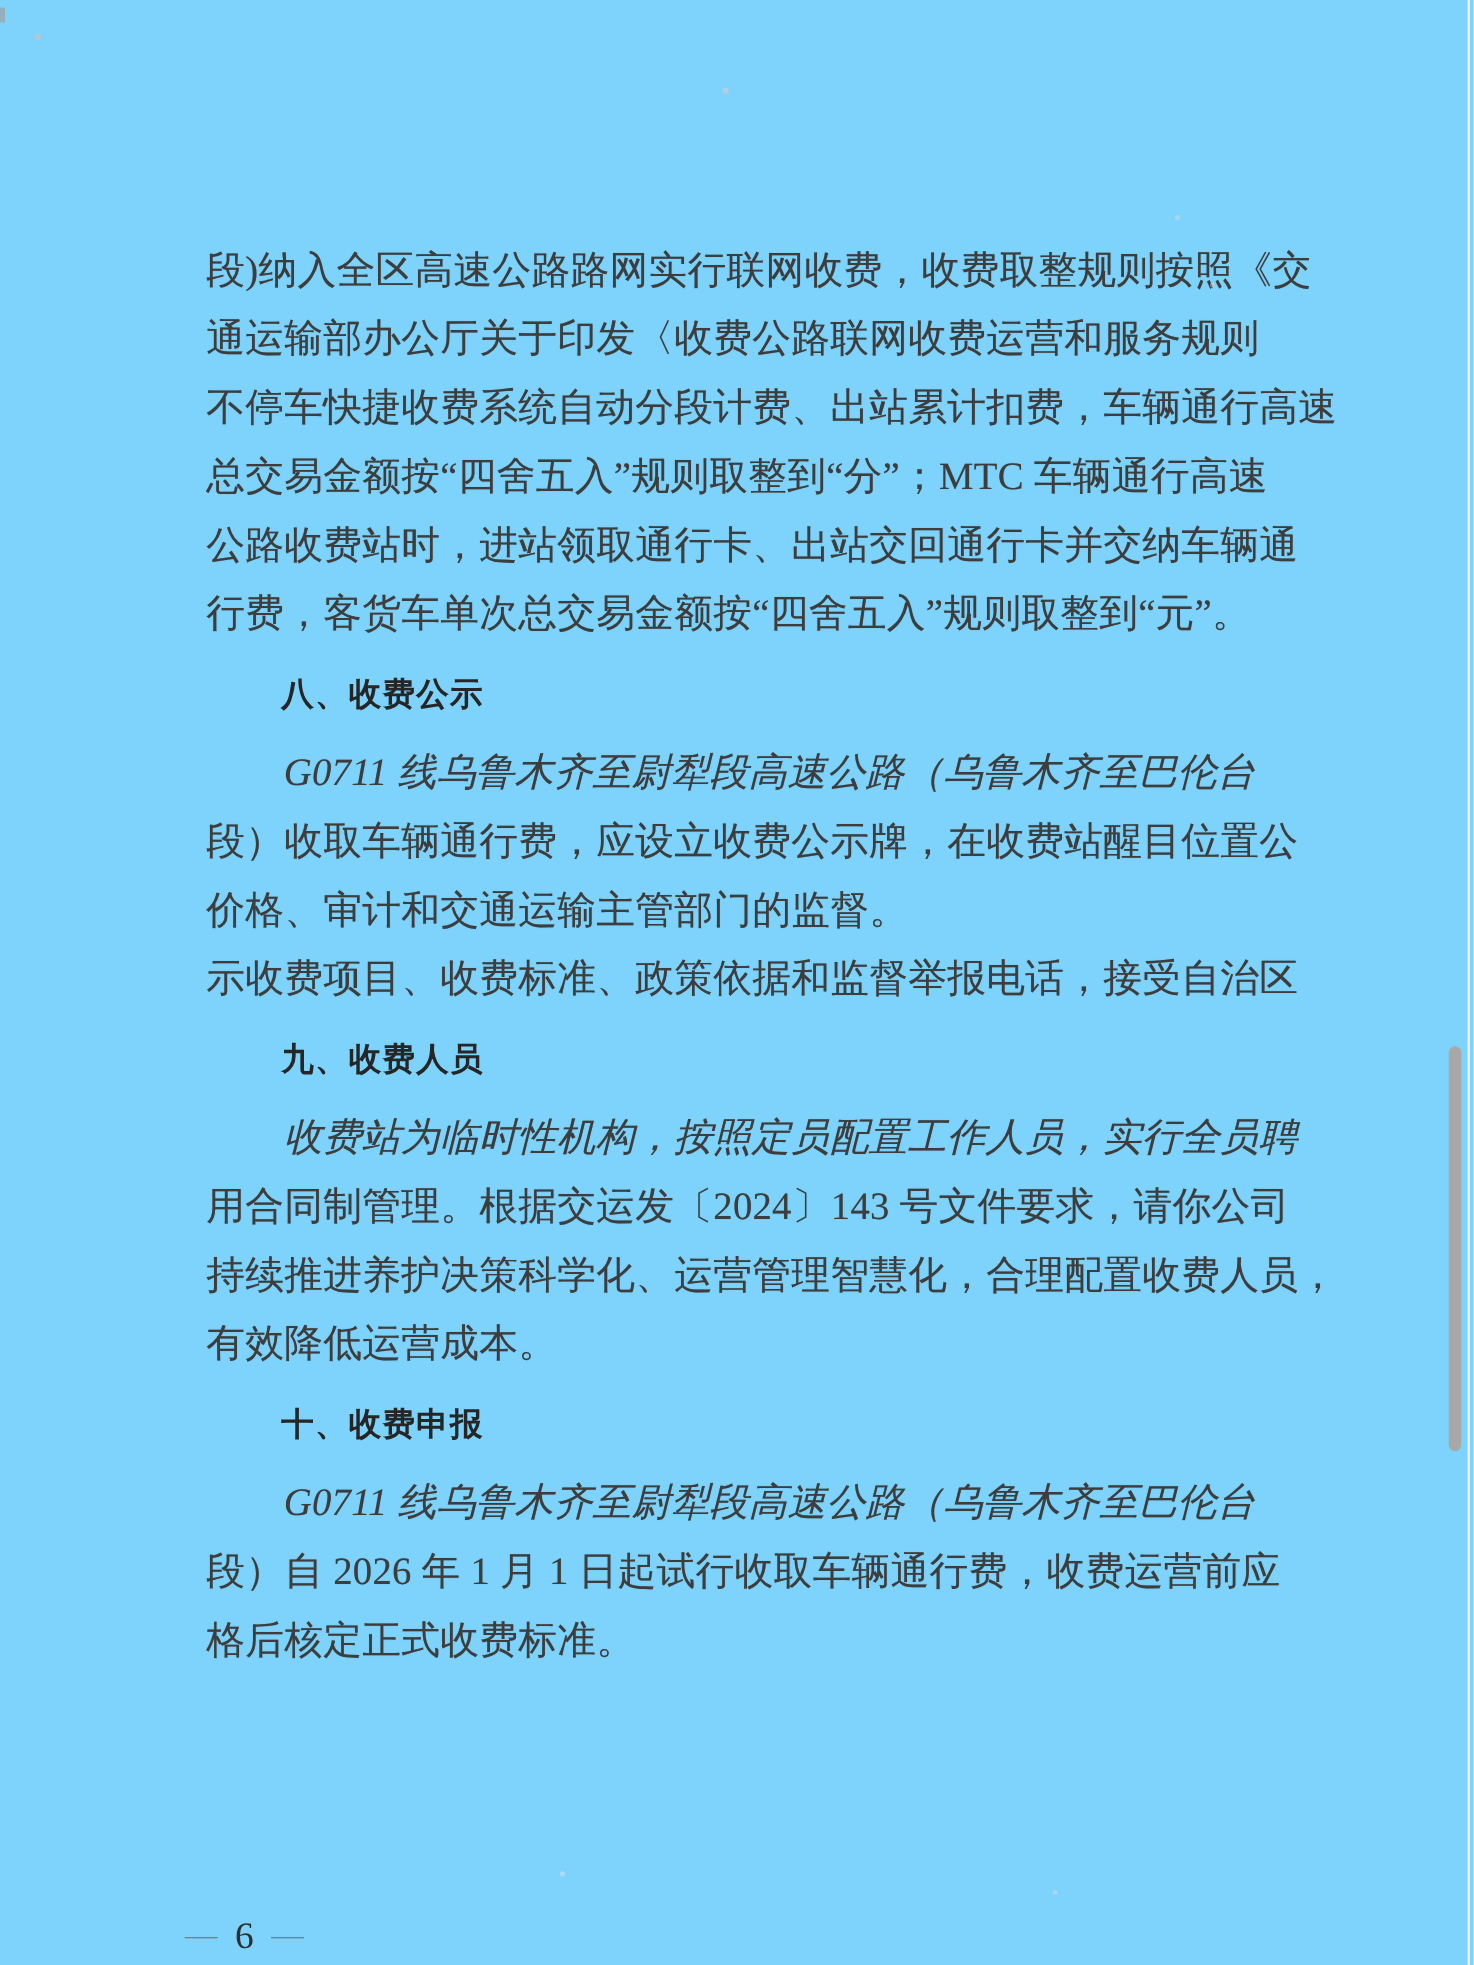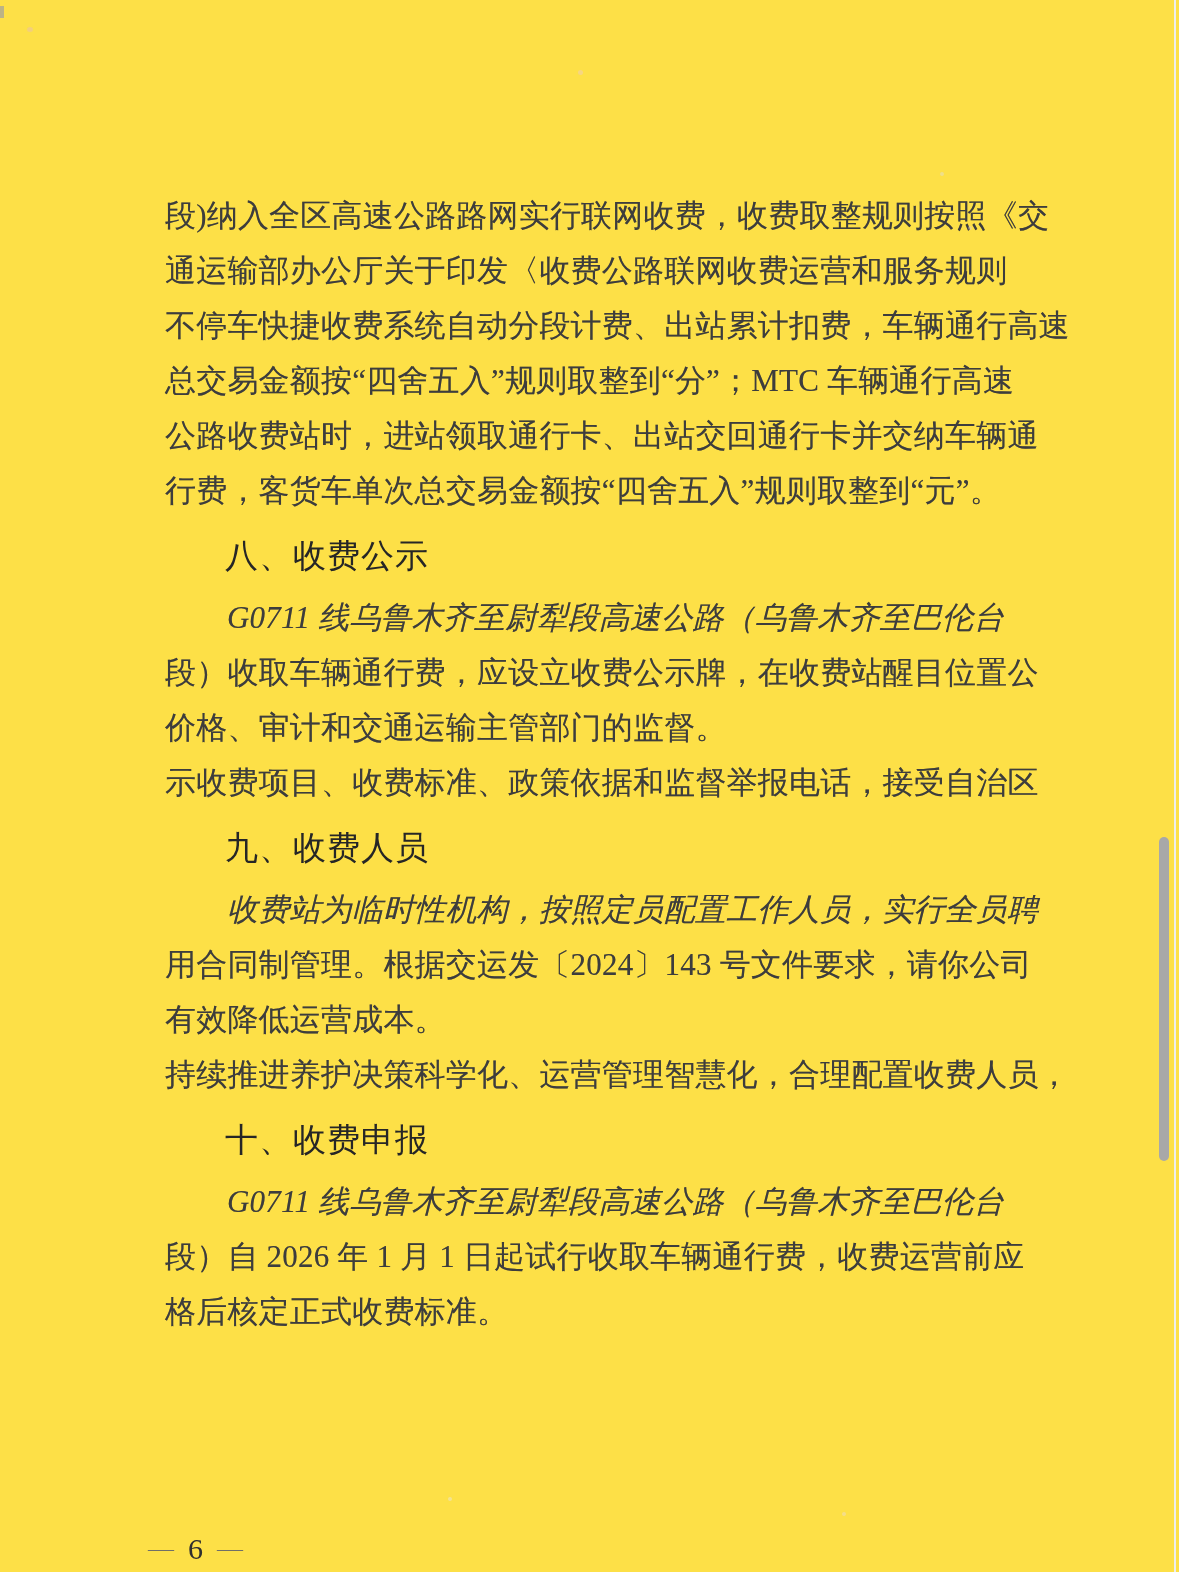--- a/index.html
+++ b/index.html
@@ -4,21 +4,21 @@
 <style>
   html, body {
     margin: 0;
     padding: 0;
     background: #ffffff;
   }
   .screen {
     position: relative;
     width: 1179px;
     height: 1572px;
-    background: #fde047;
+    background: #7dd3fc;
     overflow: hidden;
     font-family: "Liberation Serif", "DejaVu Serif", serif;
   }
   .content {
     position: absolute;
     left: 165px;
     top: 188px;
     width: 904px;
     color: #3d3d3d;
   }
@@ -29,23 +29,23 @@
     white-space: nowrap;
     letter-spacing: 0.2px;
     text-shadow: 0 0 0.6px rgba(60,60,60,0.45);
   }
   .indent {
     text-indent: 62px;
     font-style: italic;
   }
   .heading {
     font-family: "Liberation Sans", "DejaVu Sans", sans-serif;
-    font-weight: 400;
+    font-weight: 700;
     color: #262626;
-    font-size: 33px;
+    font-size: 26px;
     line-height: 55px;
     height: 55px;
     padding-left: 60px;
     margin-top: 10px;
     margin-bottom: 7px;
     white-space: nowrap;
     letter-spacing: 1px;
   }
   .footer {
     position: absolute;
@@ -115,22 +115,22 @@
 
     <div class="heading">八、收费公示</div>
     <div class="bline indent">G0711 线乌鲁木齐至尉犁段高速公路（乌鲁木齐至巴伦台</div>
     <div class="bline">段）收取车辆通行费，应设立收费公示牌，在收费站醒目位置公</div>
     <div class="bline">价格、审计和交通运输主管部门的监督。</div>
     <div class="bline">示收费项目、收费标准、政策依据和监督举报电话，接受自治区</div>
 
     <div class="heading">九、收费人员</div>
     <div class="bline indent">收费站为临时性机构，按照定员配置工作人员，实行全员聘</div>
     <div class="bline">用合同制管理。根据交运发〔2024〕143 号文件要求，请你公司</div>
+    <div class="bline">持续推进养护决策科学化、运营管理智慧化，合理配置收费人员，</div>
     <div class="bline">有效降低运营成本。</div>
-    <div class="bline">持续推进养护决策科学化、运营管理智慧化，合理配置收费人员，</div>
 
     <div class="heading">十、收费申报</div>
     <div class="bline indent">G0711 线乌鲁木齐至尉犁段高速公路（乌鲁木齐至巴伦台</div>
     <div class="bline">段）自 2026 年 1 月 1 日起试行收取车辆通行费，收费运营前应</div>
     <div class="bline">格后核定正式收费标准。</div>
 
   </div>
 
   <div class="footer">
     <span class="dash">—</span>

